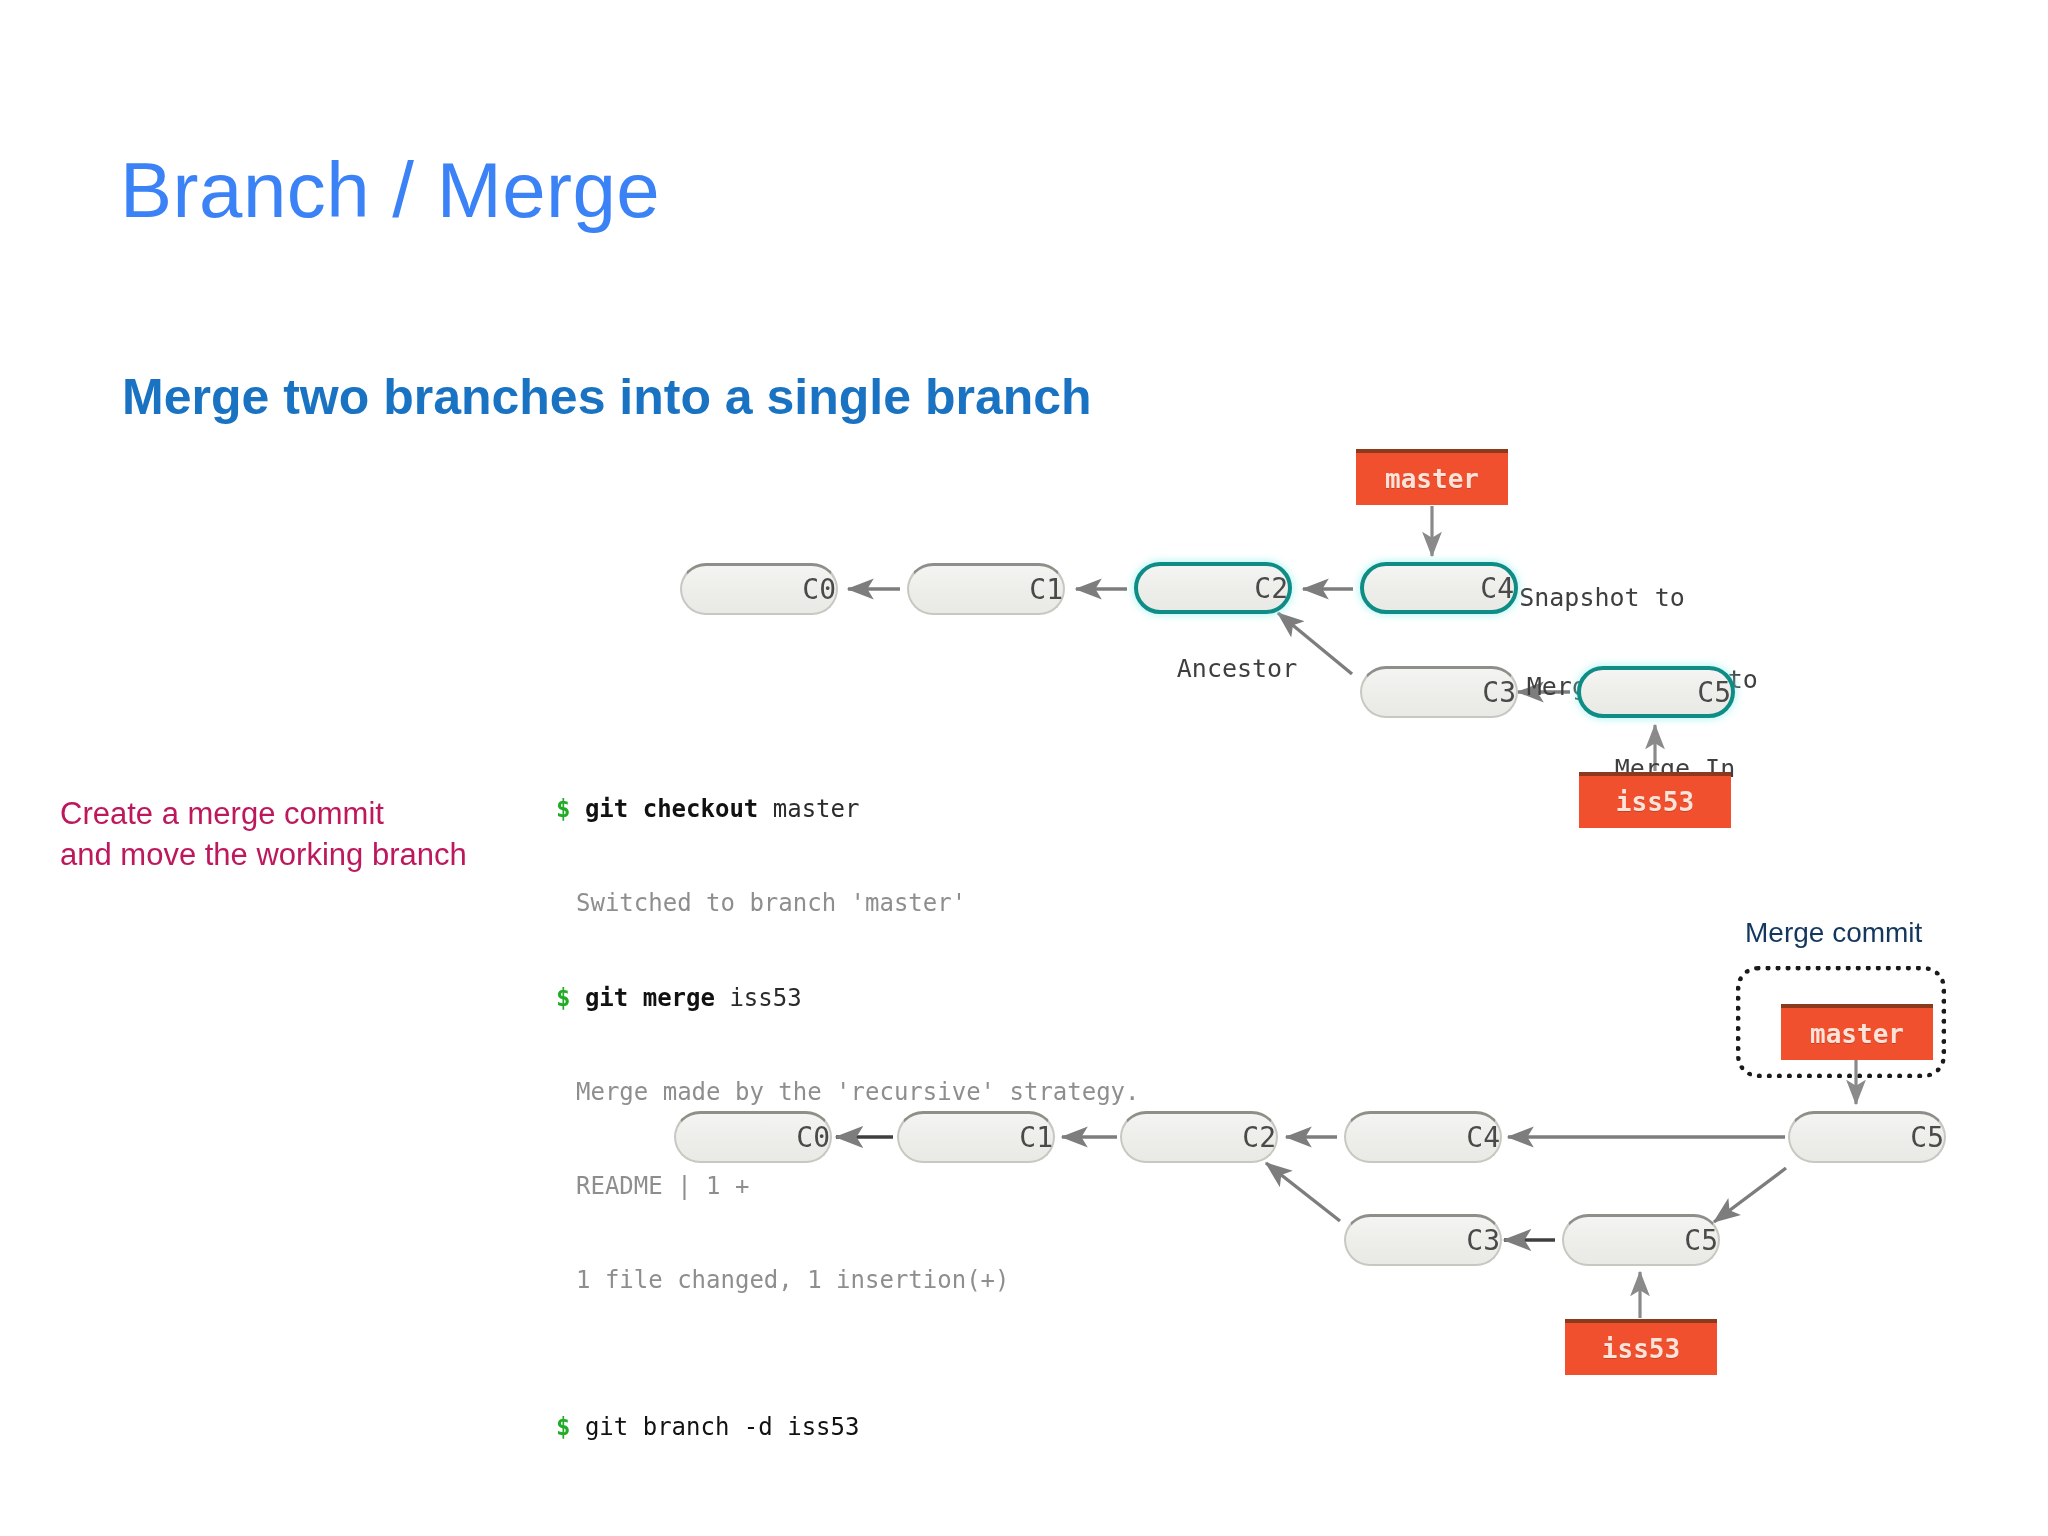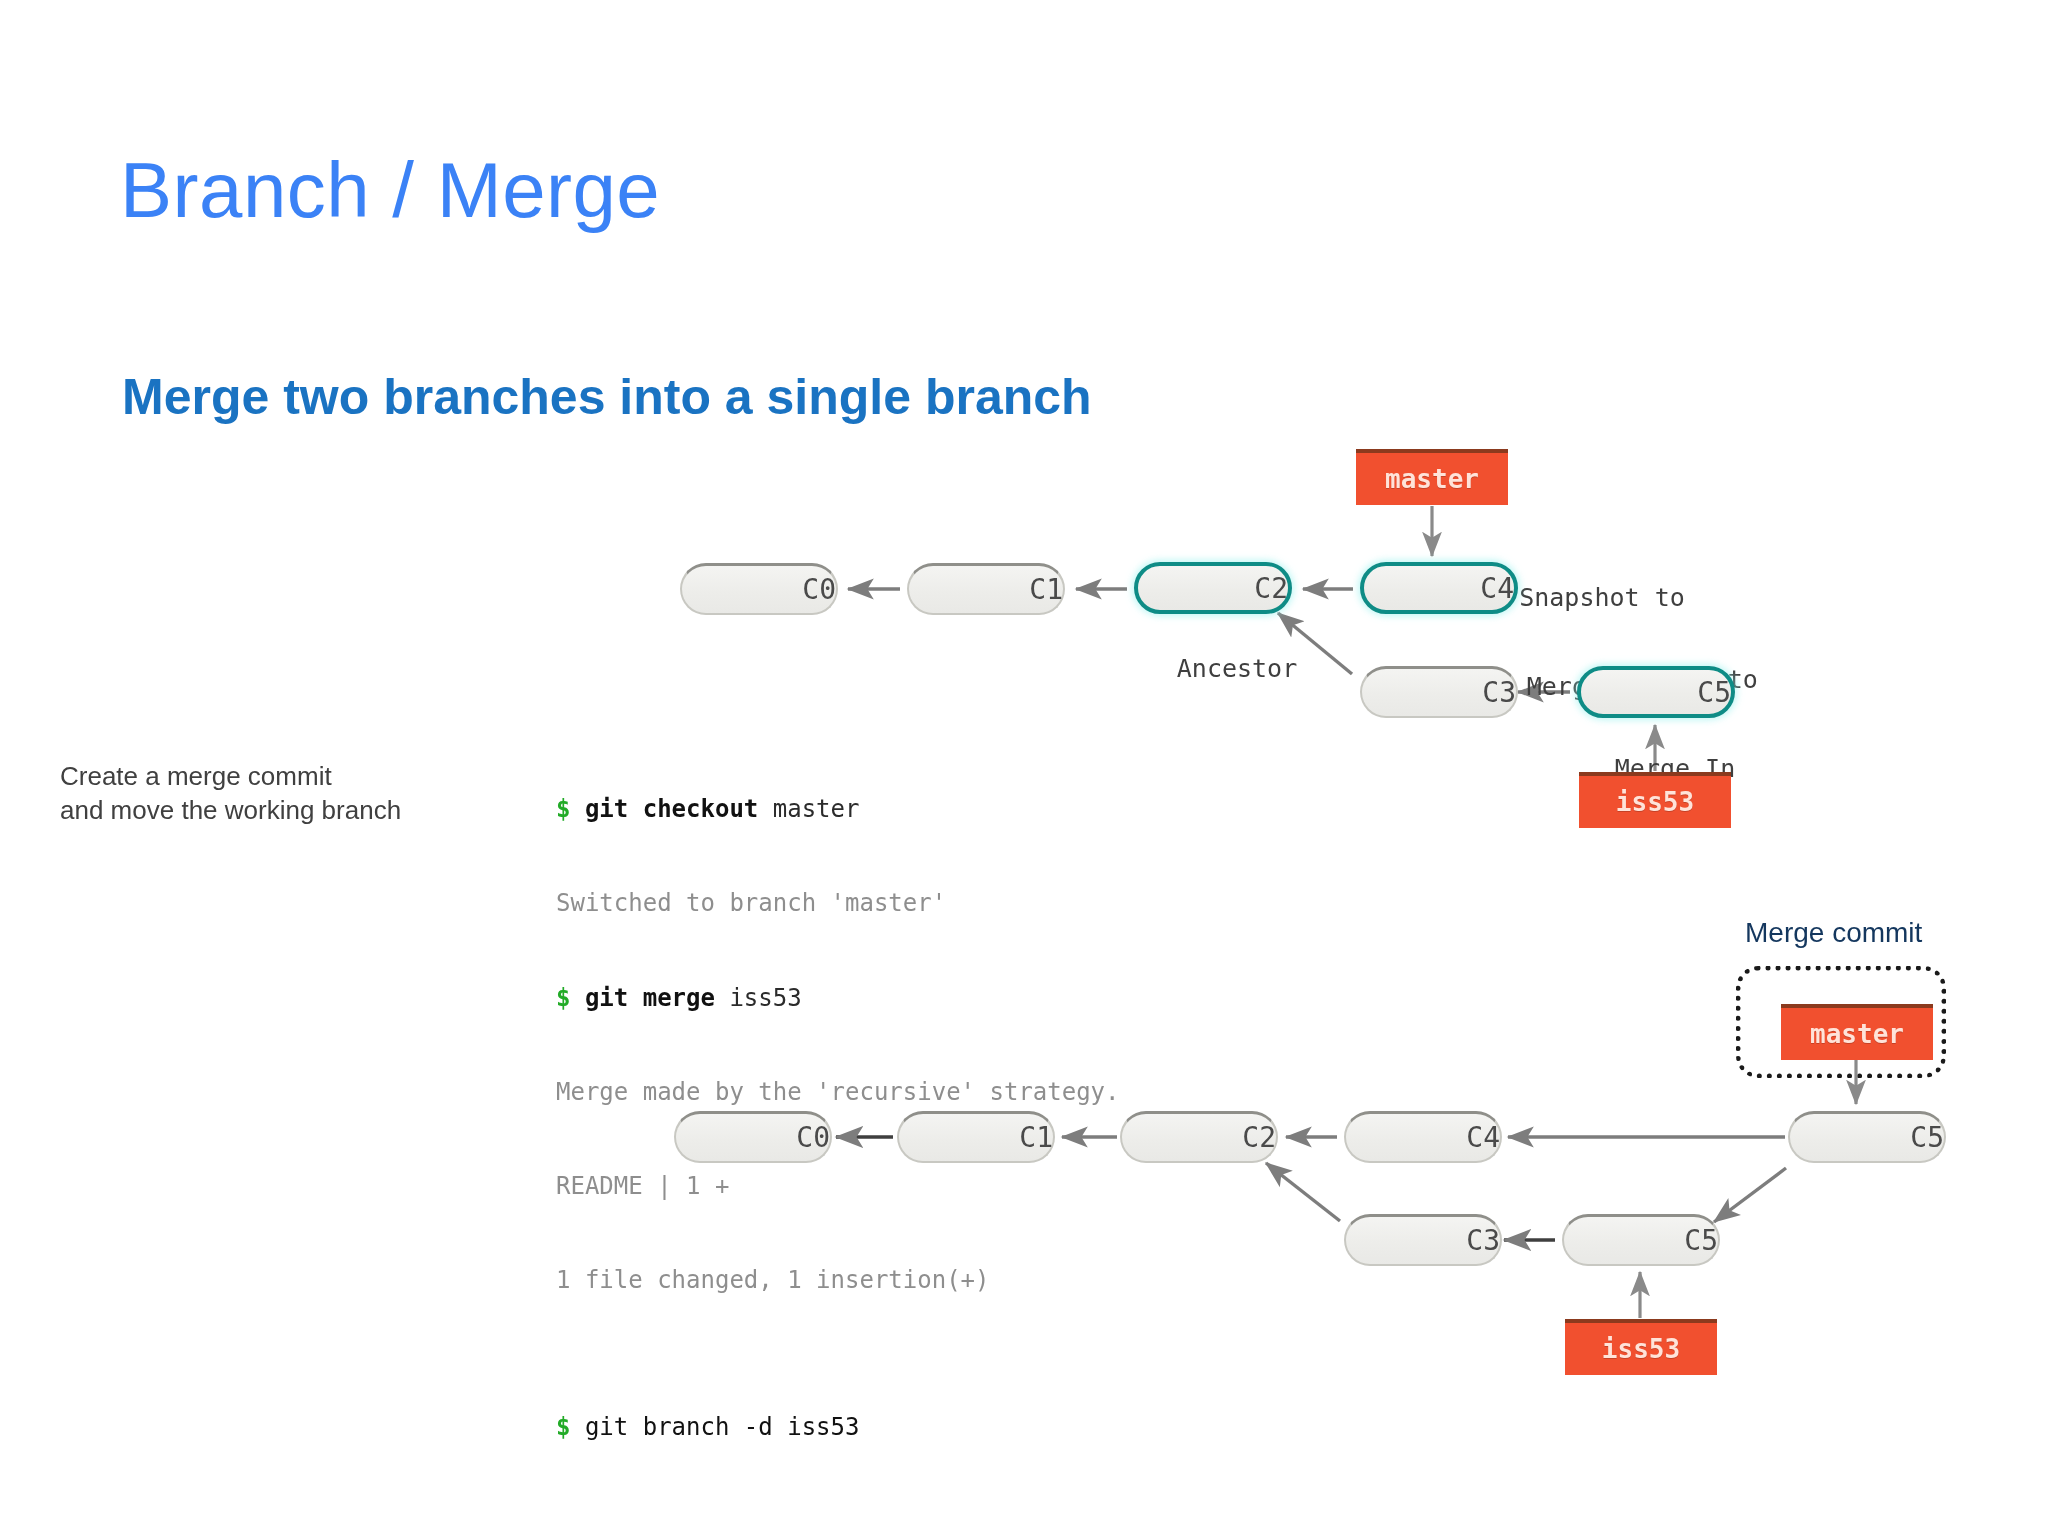--- a/index.html
+++ b/index.html
@@ -35,24 +35,24 @@
     font-size: 50px;
     font-weight: 700;
     color: #1A73C2;
     white-space: nowrap;
   }
 
   
   #left-annotation {
     position: absolute;
     left: 60px;
-    top: 759px;
-    font-size: 26px;
+    top: 794px;
+    font-size: 31px;
     line-height: 1.32;
-    color: #404040;
+    color: #be185d;
     width: 420px;
   }
 
   
   #merge-commit-label {
     position: absolute;
     left: 1745px;
     top: 917px;
     font-size: 28px;
     color: #14375E;
@@ -78,21 +78,21 @@
     color: #8a8a8a;
     white-space: pre;
   }
   #terminal-main { left: 556px; top: 734px; }
   #terminal-last { left: 556px; top: 1352px; }
   .term-line { display: block; height: 34px; }
   .prompt { color: #22AB27; font-weight: bold; }
   .cmd-bold { color: #111111; font-weight: bold; }
   .cmd-arg  { color: #2b2b2b; font-weight: 400; }
   .cmd-plain{ color: #111111; font-weight: 400; }
-  .term-out { color: #8e8e8e; }
+  .term-out { color: #8e8e8e; margin-left: 20px; }
 
   
   .node {
     position: absolute;
     box-sizing: border-box;
     background: linear-gradient(180deg, #F4F4F2 0%, #EDEDEA 55%, #E9E9E6 100%);
     border: 2px solid #C8C8C2;
     border-top: 3px solid #8f8f8a;
     border-radius: 26px;
     font-family: "DejaVu Sans Mono", "Liberation Mono", monospace;

